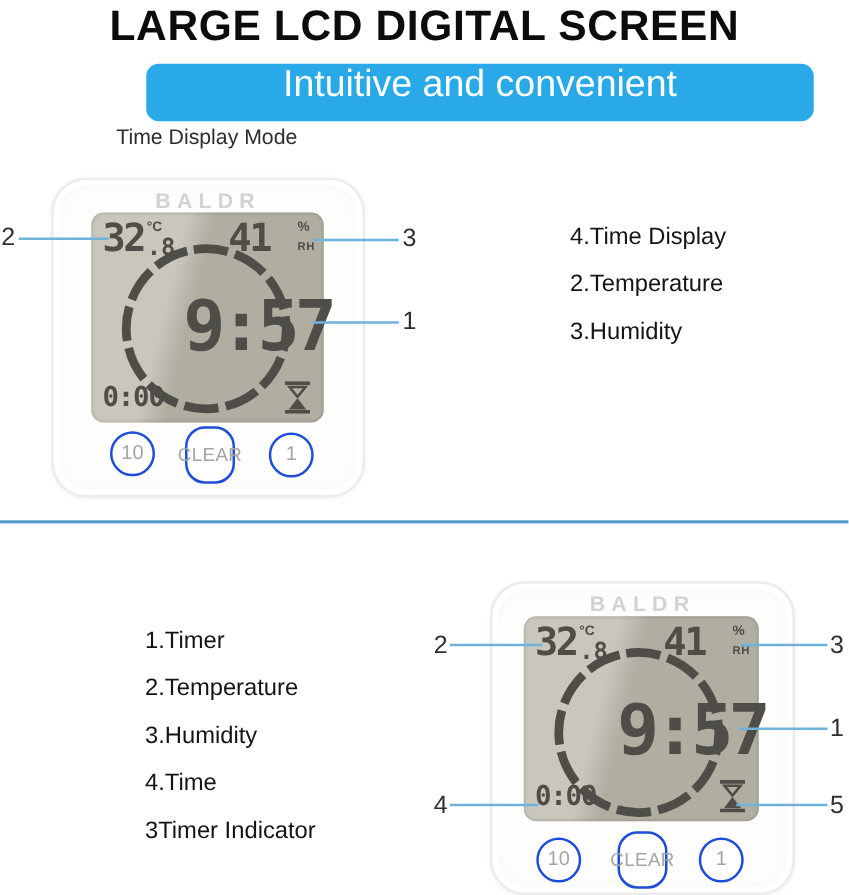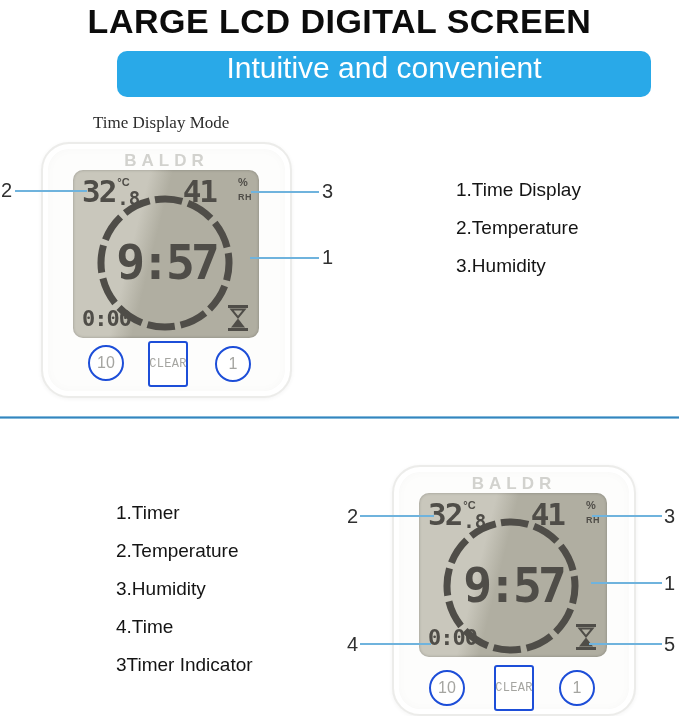--- a/index.html
+++ b/index.html
@@ -16,21 +16,21 @@
   }
   .banner {
     position:absolute; left:117px; top:51px; width:534px; height:46px;
     background:var(--banner-bg,#29a9e8); border-radius:10px;
     display:flex; align-items:flex-start; justify-content:center;
   }
   .banner-text { color:#ffffff; font-size:30px; font-weight:500; }
 
   
   .mode-label { position:absolute; font-size:17px; color:#2d2d2d; }
-  #label-time  { left:93px;  top:113px;font-family:Liberation Serif, serif; }
+  #label-time  { left:93px;  top:100px; }
   #label-timer { left:437px; top:440px; }
 
   .legend { position:absolute; }
   #legend-time  { left:456px; top:180px; }
   #legend-timer { left:116px; top:503px; }
   .legend-item { font-size:19px; color:#141414; height:19px; line-height:19px; margin-bottom:19px; }
 
   
   .divider {
     position:absolute; left:0; top:416px; width:679px; height:3px;
@@ -67,33 +67,33 @@
   .readout .big { font-size:31px; line-height:28px; letter-spacing:-2px; }
   .unit-col { display:flex; flex-direction:column; margin-left:2px; }
   .unit { font-size:11px; font-weight:bold; color:var(--lcd-digit,#4f4d48); line-height:11px; }
   .dec  { font-size:19px; line-height:17px; margin-top:2px; letter-spacing:0; }
   .rh   { font-size:9px;  font-weight:bold; color:var(--lcd-digit,#4f4d48); margin-top:4px; letter-spacing:0.5px; }
 
   .ring { position:absolute; left:23px; top:24px; }
   .ring circle { stroke:var(--lcd-digit,#4f4d48); }
   .time {
     position:absolute; left:0; width:100%; top:64px; text-align:center;
-    font-size:48px; line-height:56px; letter-spacing:-4px;
+    font-size:56px; line-height:56px; letter-spacing:-4px;padding-left:40px;
   }
   .mini { position:absolute; left:9px; bottom:7px; font-size:22px; letter-spacing:-1px; }
   .hourglass { position:absolute; right:10px; bottom:7px; }
   .hourglass .hg-fill   { fill:var(--lcd-digit,#4f4d48); }
   .hourglass .hg-stroke { fill:none; stroke:var(--lcd-digit,#4f4d48); stroke-width:2; }
 
   .btn {
     position:absolute; border:2px solid #1d4ed8; color:var(--button-gray,#a5a5a1);
     background:#ffffff; display:flex; align-items:center; justify-content:center;
   }
   .btn.circle { width:32px; height:32px; border-radius:50%; font-size:16px; }
-  .btn.square { width:36px; height:42px; border-radius:3px; font-size:12px; letter-spacing:0.3px;font-family:Liberation Mono, monospace; }
+  .btn.square { width:36px; height:42px; border-radius:16px; font-size:15px; letter-spacing:0.3px; }
   #device1 .b10    { left:45px;  top:201px; }
   #device1 .bclear { left:105px; top:197px; }
   #device1 .b1     { left:172px; top:202px; }
   #device2 .b10    { left:35px;  top:203px; }
   #device2 .bclear { left:100px; top:198px; }
   #device2 .b1     { left:165px; top:203px; }
 
   
   .cline { position:absolute; height:2px; background:var(--callout-line,#6fb3dd); }
   .cnum  { position:absolute; font-size:20px; color:#303030; line-height:20px; }
@@ -164,21 +164,21 @@
   </div>
 
   <div class="cnum" id="d1-n2">2</div>
   <div class="cline" id="d1-l2"></div>
   <div class="cnum" id="d1-n3">3</div>
   <div class="cline" id="d1-l3"></div>
   <div class="cnum" id="d1-n1">1</div>
   <div class="cline" id="d1-l1"></div>
 
   <div class="legend" id="legend-time">
-    <div class="legend-item">1.Time Display</div>
+    <div class="legend-item">4.Time Display</div>
     <div class="legend-item">2.Temperature</div>
     <div class="legend-item">3.Humidity</div>
   </div>
 
   <div class="divider"></div>
 
 
   <div class="device" id="device2">
     <div class="brand">BALDR</div>
     <div class="screen">

